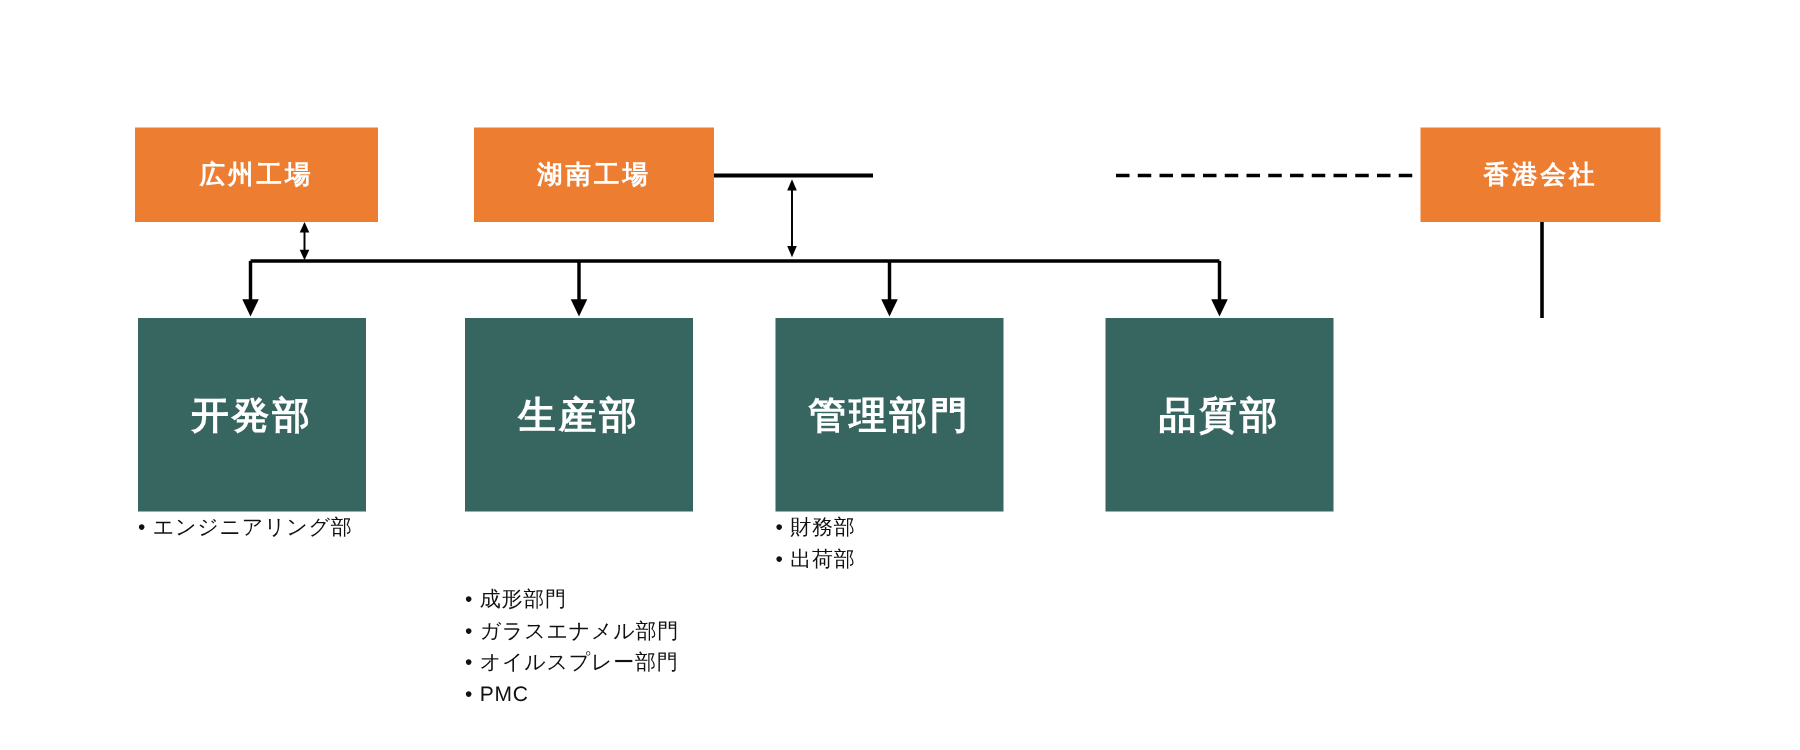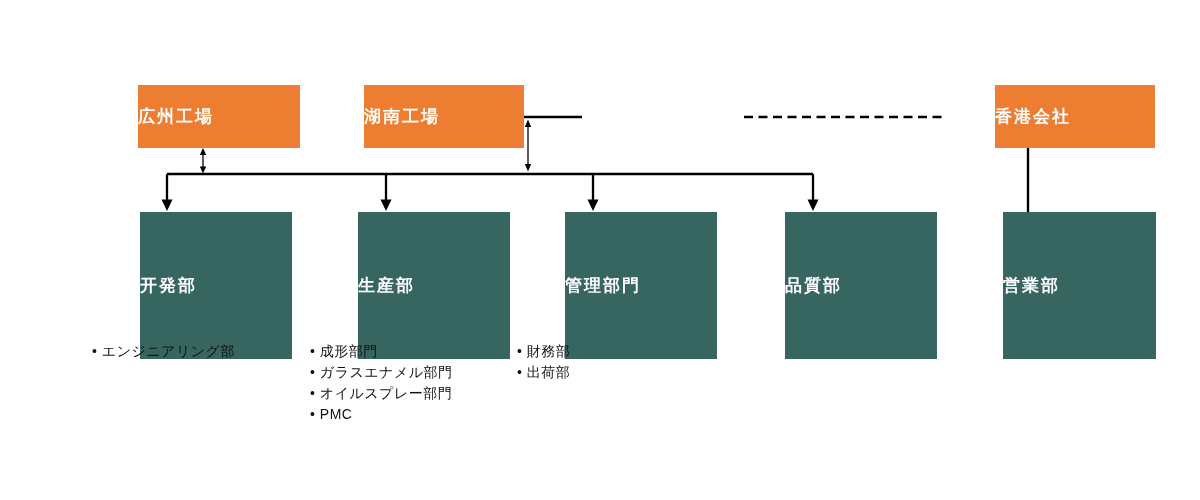--- a/index.html
+++ b/index.html
@@ -20,39 +20,38 @@
     width: 1200px; height: 500px;
     pointer-events: none;
   }
   .connectors .stroke { stroke: var(--c-connector, #000); fill: none; }
   .connectors .fill   { fill: var(--c-connector, #000); stroke: none; }
 
   .node {
     position: absolute;
     display: flex;
     align-items: center;
-    justify-content: flex-start;
+    justify-content: center;
     color: var(--c-box-text, #fff);
     text-align: center;
     letter-spacing: 2px;
     box-sizing: border-box;
-    margin-left: 48px;
   }
   .factory {
     top: 85px;
     height: 63px;
     background: var(--c-factory-box, #ED7D31);
     font-size: 17px;
     font-weight: 600;
   }
   .dept {
     top: 212px;
-    height: 147px;
+    height: 129px;
     background: var(--c-department-box, #376660);
-    font-size: 17px;
+    font-size: 25px;
     font-weight: 600;
   }
   #f1 { left: 90px;  width: 162px; }
   #f2 { left: 316px; width: 160px; }
   #f3 { left: 582px; width: 161px; }
   #f4 { left: 947px; width: 160px; }
 
   #d1 { left: 92px;  width: 152px; }
   #d2 { left: 310px; width: 152px; }
   #d3 { left: 517px; width: 152px; }
@@ -66,21 +65,21 @@
     padding: 0;
     list-style: none;
     font-size: 14px;
     line-height: 21px;
     font-weight: 500;
     color: var(--c-list-text, #111);
     letter-spacing: 0.5px;
   }
   .sublist li::before { content: "\2022\00a0"; }
   #l1 { left: 92px; text-align: center; }
-  #l2 { left: 310px; }
+  #l2 { left: 310px; margin-top: 48px; }
   #l3 { left: 517px; }
 </style>
 </head>
 <body>
 
 <div class="canvas">
 
   <svg class="connectors" viewBox="0 0 1200 500" xmlns="http://www.w3.org/2000/svg">
 
     <path class="stroke" d="M476,117 H582" stroke-width="2.6"></path>
@@ -136,23 +135,20 @@
   </div>
   <div id="d2" class="node dept">
     <span>生産部</span>
   </div>
   <div id="d3" class="node dept">
     <span>管理部門</span>
   </div>
   <div id="d4" class="node dept">
     <span>品質部</span>
   </div>
-  <div id="d5" class="node dept">
-    <span>営業部</span>
-  </div>
 
   <ul id="l1" class="sublist">
       <li>エンジニアリング部</li>
     </ul>
   <ul id="l2" class="sublist">
       <li>成形部門</li>
       <li>ガラスエナメル部門</li>
       <li>オイルスプレー部門</li>
       <li>PMC</li>
     </ul>

